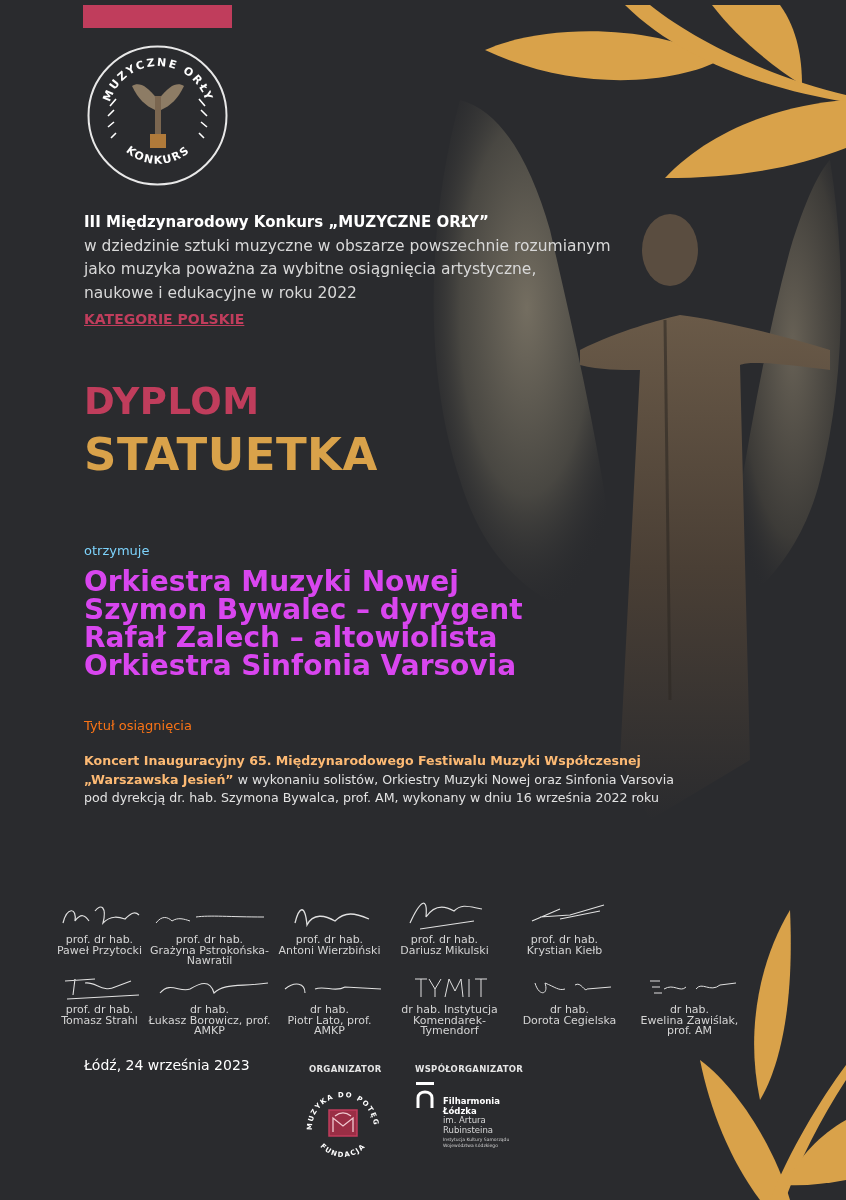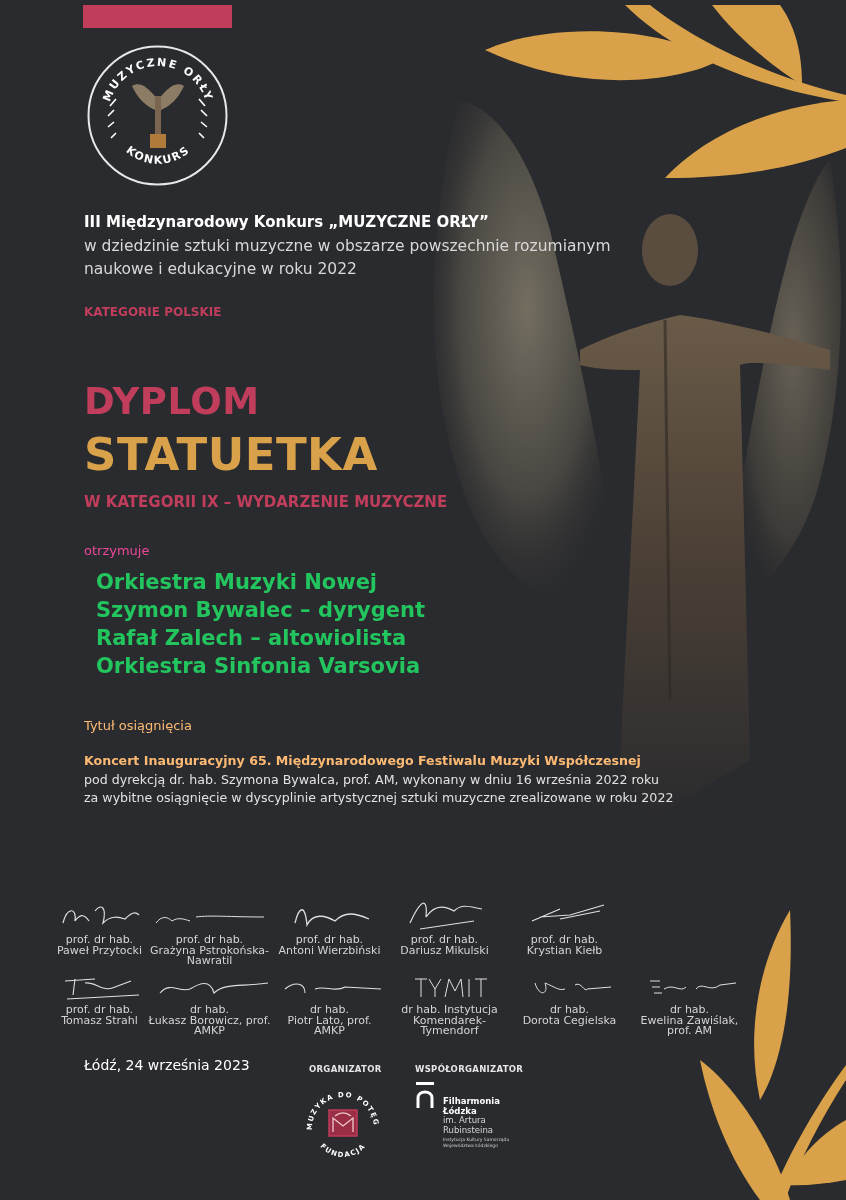--- a/index.html
+++ b/index.html
@@ -18,30 +18,30 @@
     
     .leaves-top { position: absolute; left: 480px; top: 0; width: 366px; height: 190px; }
     .leaves-bottom { position: absolute; left: 700px; top: 900px; width: 146px; height: 300px; }
 
     .top-bar { position: absolute; left: 83px; top: 5px; width: 149px; height: 23px; background: #c03d5c; }
 
     .logo { position: absolute; left: 86px; top: 44px; width: 143px; height: 143px; }
 
     .intro { position: absolute; left: 84px; top: 211px; width: 580px; font-size: 15.5px; line-height: 23.5px; color: #d8d8d8; }
     .intro .lead { color: #ffffff; font-weight: bold; font-size: 15px; }
-    .intro .cat { color: #c03d5c; font-weight: bold; font-size: 12px; margin-top: 19px; }
+    .intro .cat { color: #c03d5c; font-weight: bold; font-size: 14px; margin-top: 3px; text-decoration: underline; }
 
     .dyplom { position: absolute; left: 84px; top: 380px; font-size: 37px; font-weight: bold; color: #c03d5c; letter-spacing: 0.5px; }
     .statuetka { position: absolute; left: 84px; top: 428px; font-size: 45px; font-weight: bold; color: #d9a24a; letter-spacing: 0.5px; }
     .kategoria { position: absolute; left: 84px; top: 493px; font-size: 15px; font-weight: bold; color: #c03d5c; }
 
-    .otrzymuje { position: absolute; left: 84px; top: 543px; font-size: 13px; color: #ec4899; }
-    .laureates { position: absolute; left: 96px; top: 568px; font-size: 21px; font-weight: bold; line-height: 28px; color: #22c55e; }
-
-    .tytul-label { position: absolute; left: 84px; top: 718px; font-size: 13px; color: #fdba74; }
+    .otrzymuje { position: absolute; left: 84px; top: 543px; font-size: 13px; color: #7dd3fc; }
+    .laureates { position: absolute; left: 84px; top: 568px; font-size: 28px; font-weight: bold; line-height: 28px; color: #d946ef; }
+
+    .tytul-label { position: absolute; left: 84px; top: 718px; font-size: 13px; color: #f97316; }
     .achievement { position: absolute; left: 84px; top: 752px; width: 680px; font-size: 12.6px; line-height: 18.5px; color: #e2e2e2; }
     .achievement b { color: #fdba74; }
 
     .sig-row { position: absolute; left: 52px; width: 700px; display: flex; }
     .sig { text-align: center; font-size: 11px; line-height: 10.5px; color: #d4d4d4; position: relative; }
     .sig svg { display: block; margin: 0 auto 2px auto; }
 
     .date { position: absolute; left: 84px; top: 1057px; font-size: 14px; color: #ffffff; text-align: center; }
 
     .org-label { position: absolute; top: 1064px; font-size: 8.5px; font-weight: bold; color: #e6e6e6; letter-spacing: 0.3px; }
@@ -118,41 +118,41 @@
     </g>
     <g stroke="#ffffff" stroke-width="1.6" fill="none">
       <path d="M30 55 L 24 62 M 28 66 L 22 72 M 28 78 L 22 83 M 30 89 L 25 94"></path>
       <path d="M113 55 L 119 62 M 115 66 L 121 72 M 115 78 L 121 83 M 113 89 L 118 94"></path>
     </g>
   </svg>
 
   <div class="intro">
     <div class="lead">III Międzynarodowy Konkurs „MUZYCZNE ORŁY”</div>
     <div>w dziedzinie sztuki muzyczne w obszarze powszechnie rozumianym</div>
+    <div>jako muzyka poważna za wybitne osiągnięcia artystyczne,</div>
     <div>naukowe i edukacyjne w roku 2022</div>
     <div class="cat">KATEGORIE POLSKIE</div>
   </div>
 
   <div class="dyplom">DYPLOM</div>
   <div class="statuetka">STATUETKA</div>
-  <div class="kategoria">W KATEGORII IX – WYDARZENIE  MUZYCZNE</div>
 
   <div class="otrzymuje">otrzymuje</div>
   <div class="laureates">
     <div>Orkiestra Muzyki Nowej</div>
     <div>Szymon Bywalec – dyrygent</div>
     <div>Rafał Zalech – altowiolista</div>
     <div>Orkiestra Sinfonia Varsovia</div>
   </div>
 
   <div class="tytul-label">Tytuł osiągnięcia</div>
   <div class="achievement">
     <div><b>Koncert Inauguracyjny 65. Międzynarodowego Festiwalu Muzyki Współczesnej</b></div>
+    <div><b>„Warszawska Jesień”</b><span> w wykonaniu solistów, Orkiestry Muzyki Nowej oraz Sinfonia Varsovia</span></div>
     <div>pod dyrekcją dr. hab. Szymona Bywalca, prof. AM, wykonany w dniu 16 września 2022 roku</div>
-    <div>za wybitne osiągnięcie w dyscyplinie artystycznej sztuki muzyczne zrealizowane w roku 2022</div>
   </div>
 
   <div class="sig-row" style="top:893px;">
     <div class="sig" style="width:95px;">
       <svg width="90" height="40">
           <path d="M8 30 C 12 14, 22 14, 20 28 C 26 20, 30 22, 34 28 M 40 18 C 46 10, 52 14, 48 30 C 56 22, 64 24, 70 26 C 76 20, 80 18, 84 22" stroke="#e0e0e0" stroke-width="1.2" fill="none"></path>
         </svg>
       <div>prof. dr hab.</div>
       <div>Paweł Przytocki</div>
     </div>

